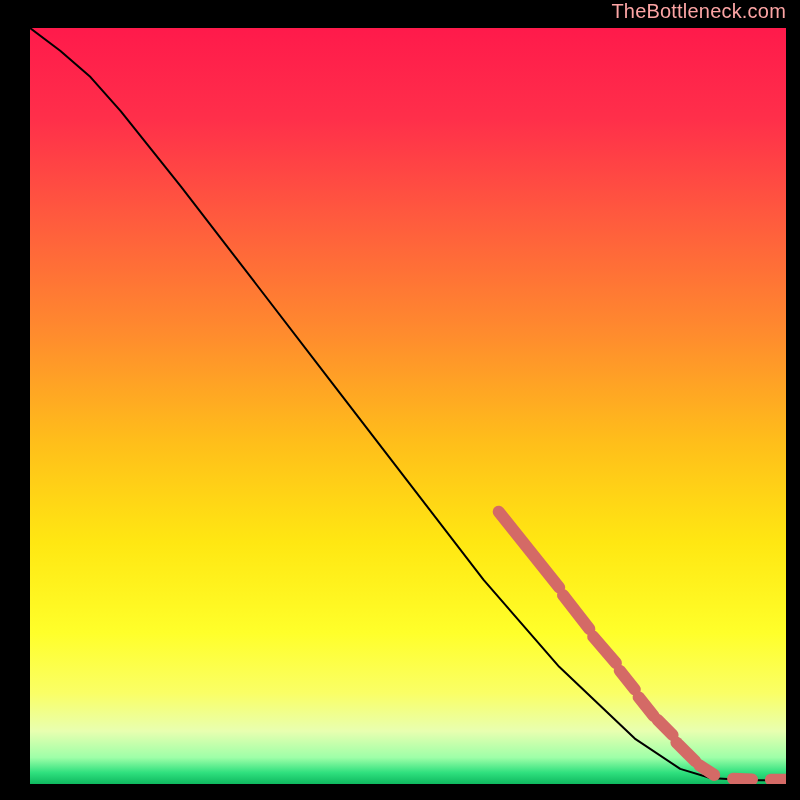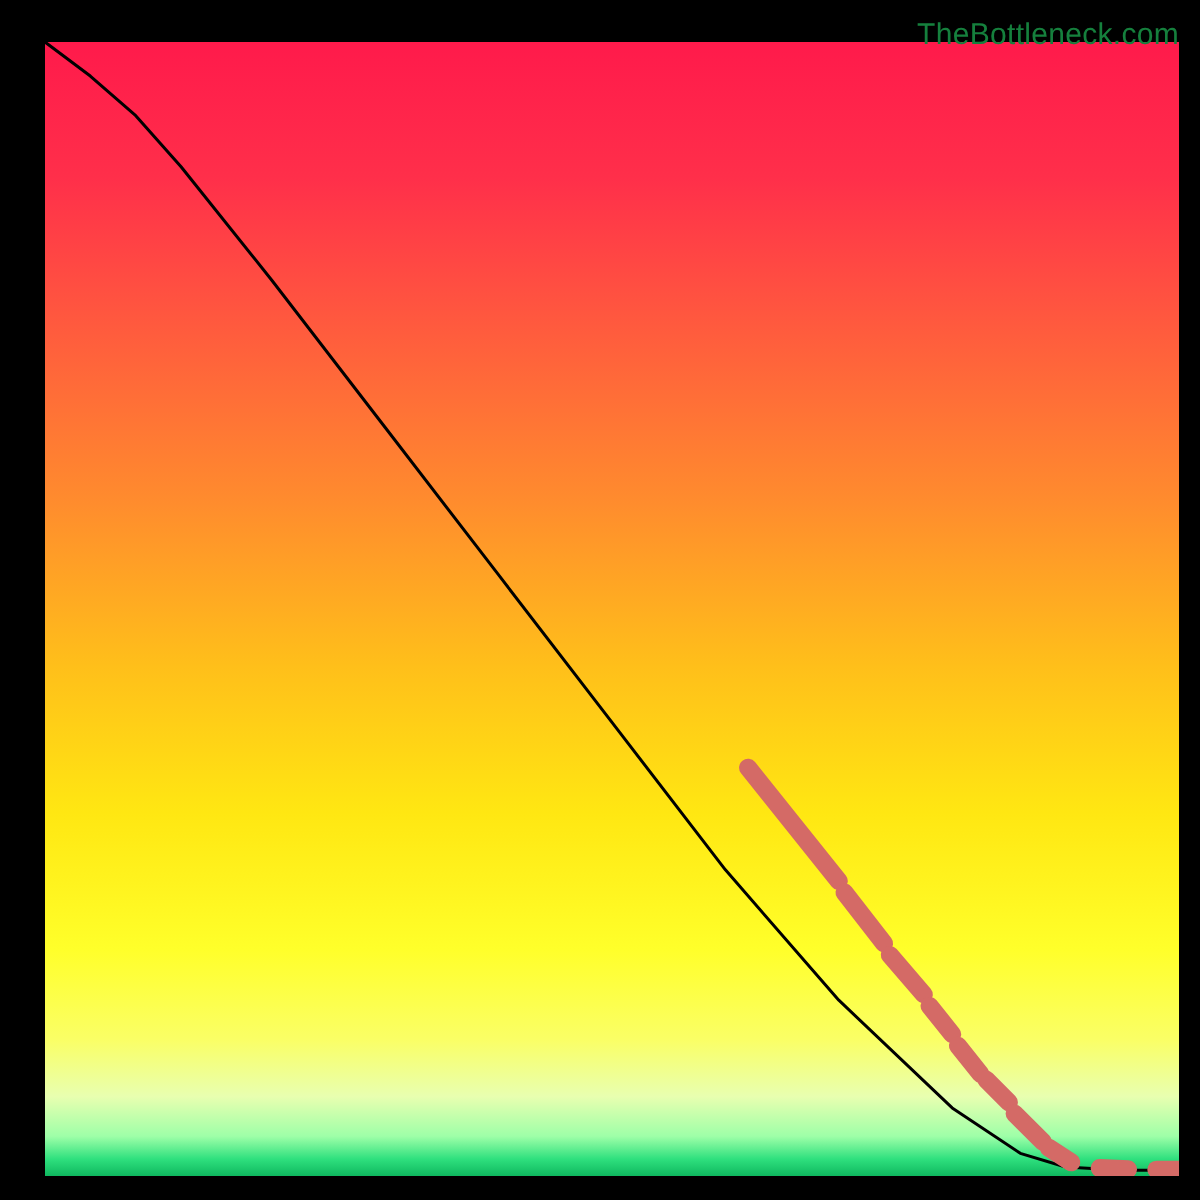--- a/index.html
+++ b/index.html
@@ -11,23 +11,23 @@
     font-family: Arial, Helvetica, sans-serif;
   }
   .frame {
     position: relative;
     width: 800px;
     height: 800px;
     background: #000;
   }
   .watermark {
     position: absolute;
-    top: 12px;
+    top: 0;
     right: 14px;
-    color: #15803d;
+    color: #fca5a5;
     font-size: 20px;
     font-weight: 400;
     letter-spacing: 0.2px;
     z-index: 10;
   }
   .plot {
     position: absolute;
     left: 30px;
     top: 28px;
     width: 756px;

